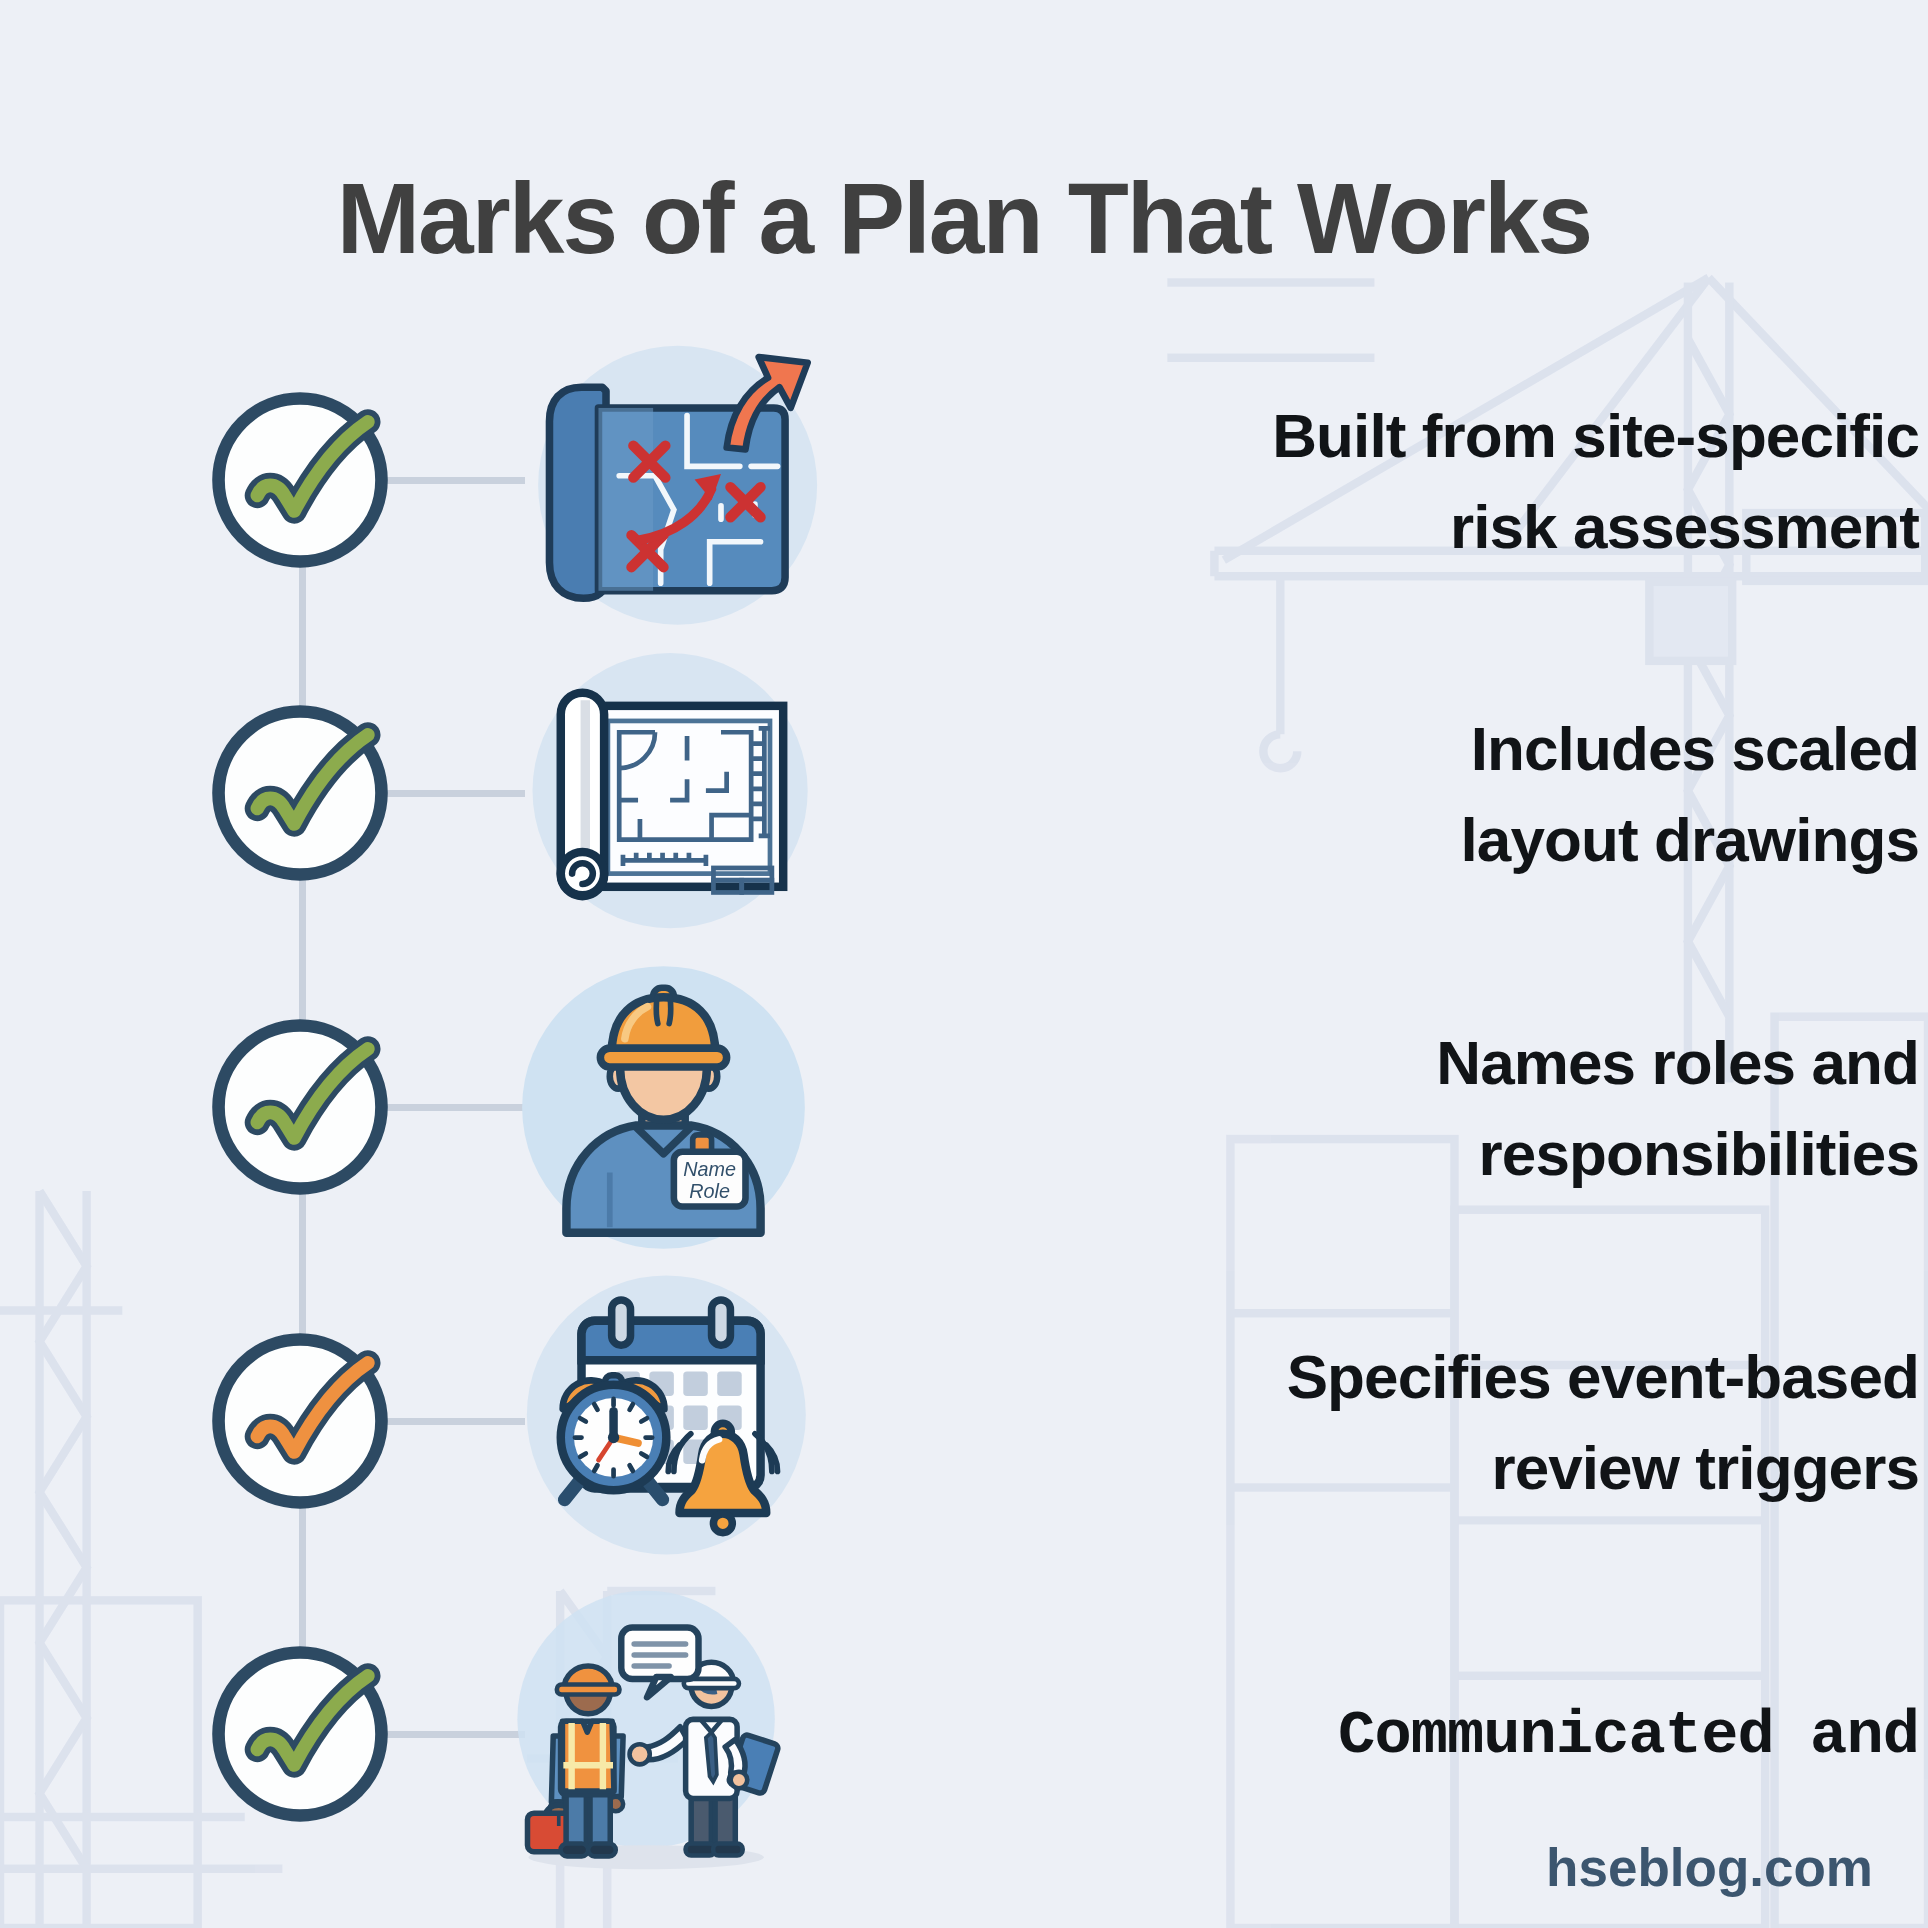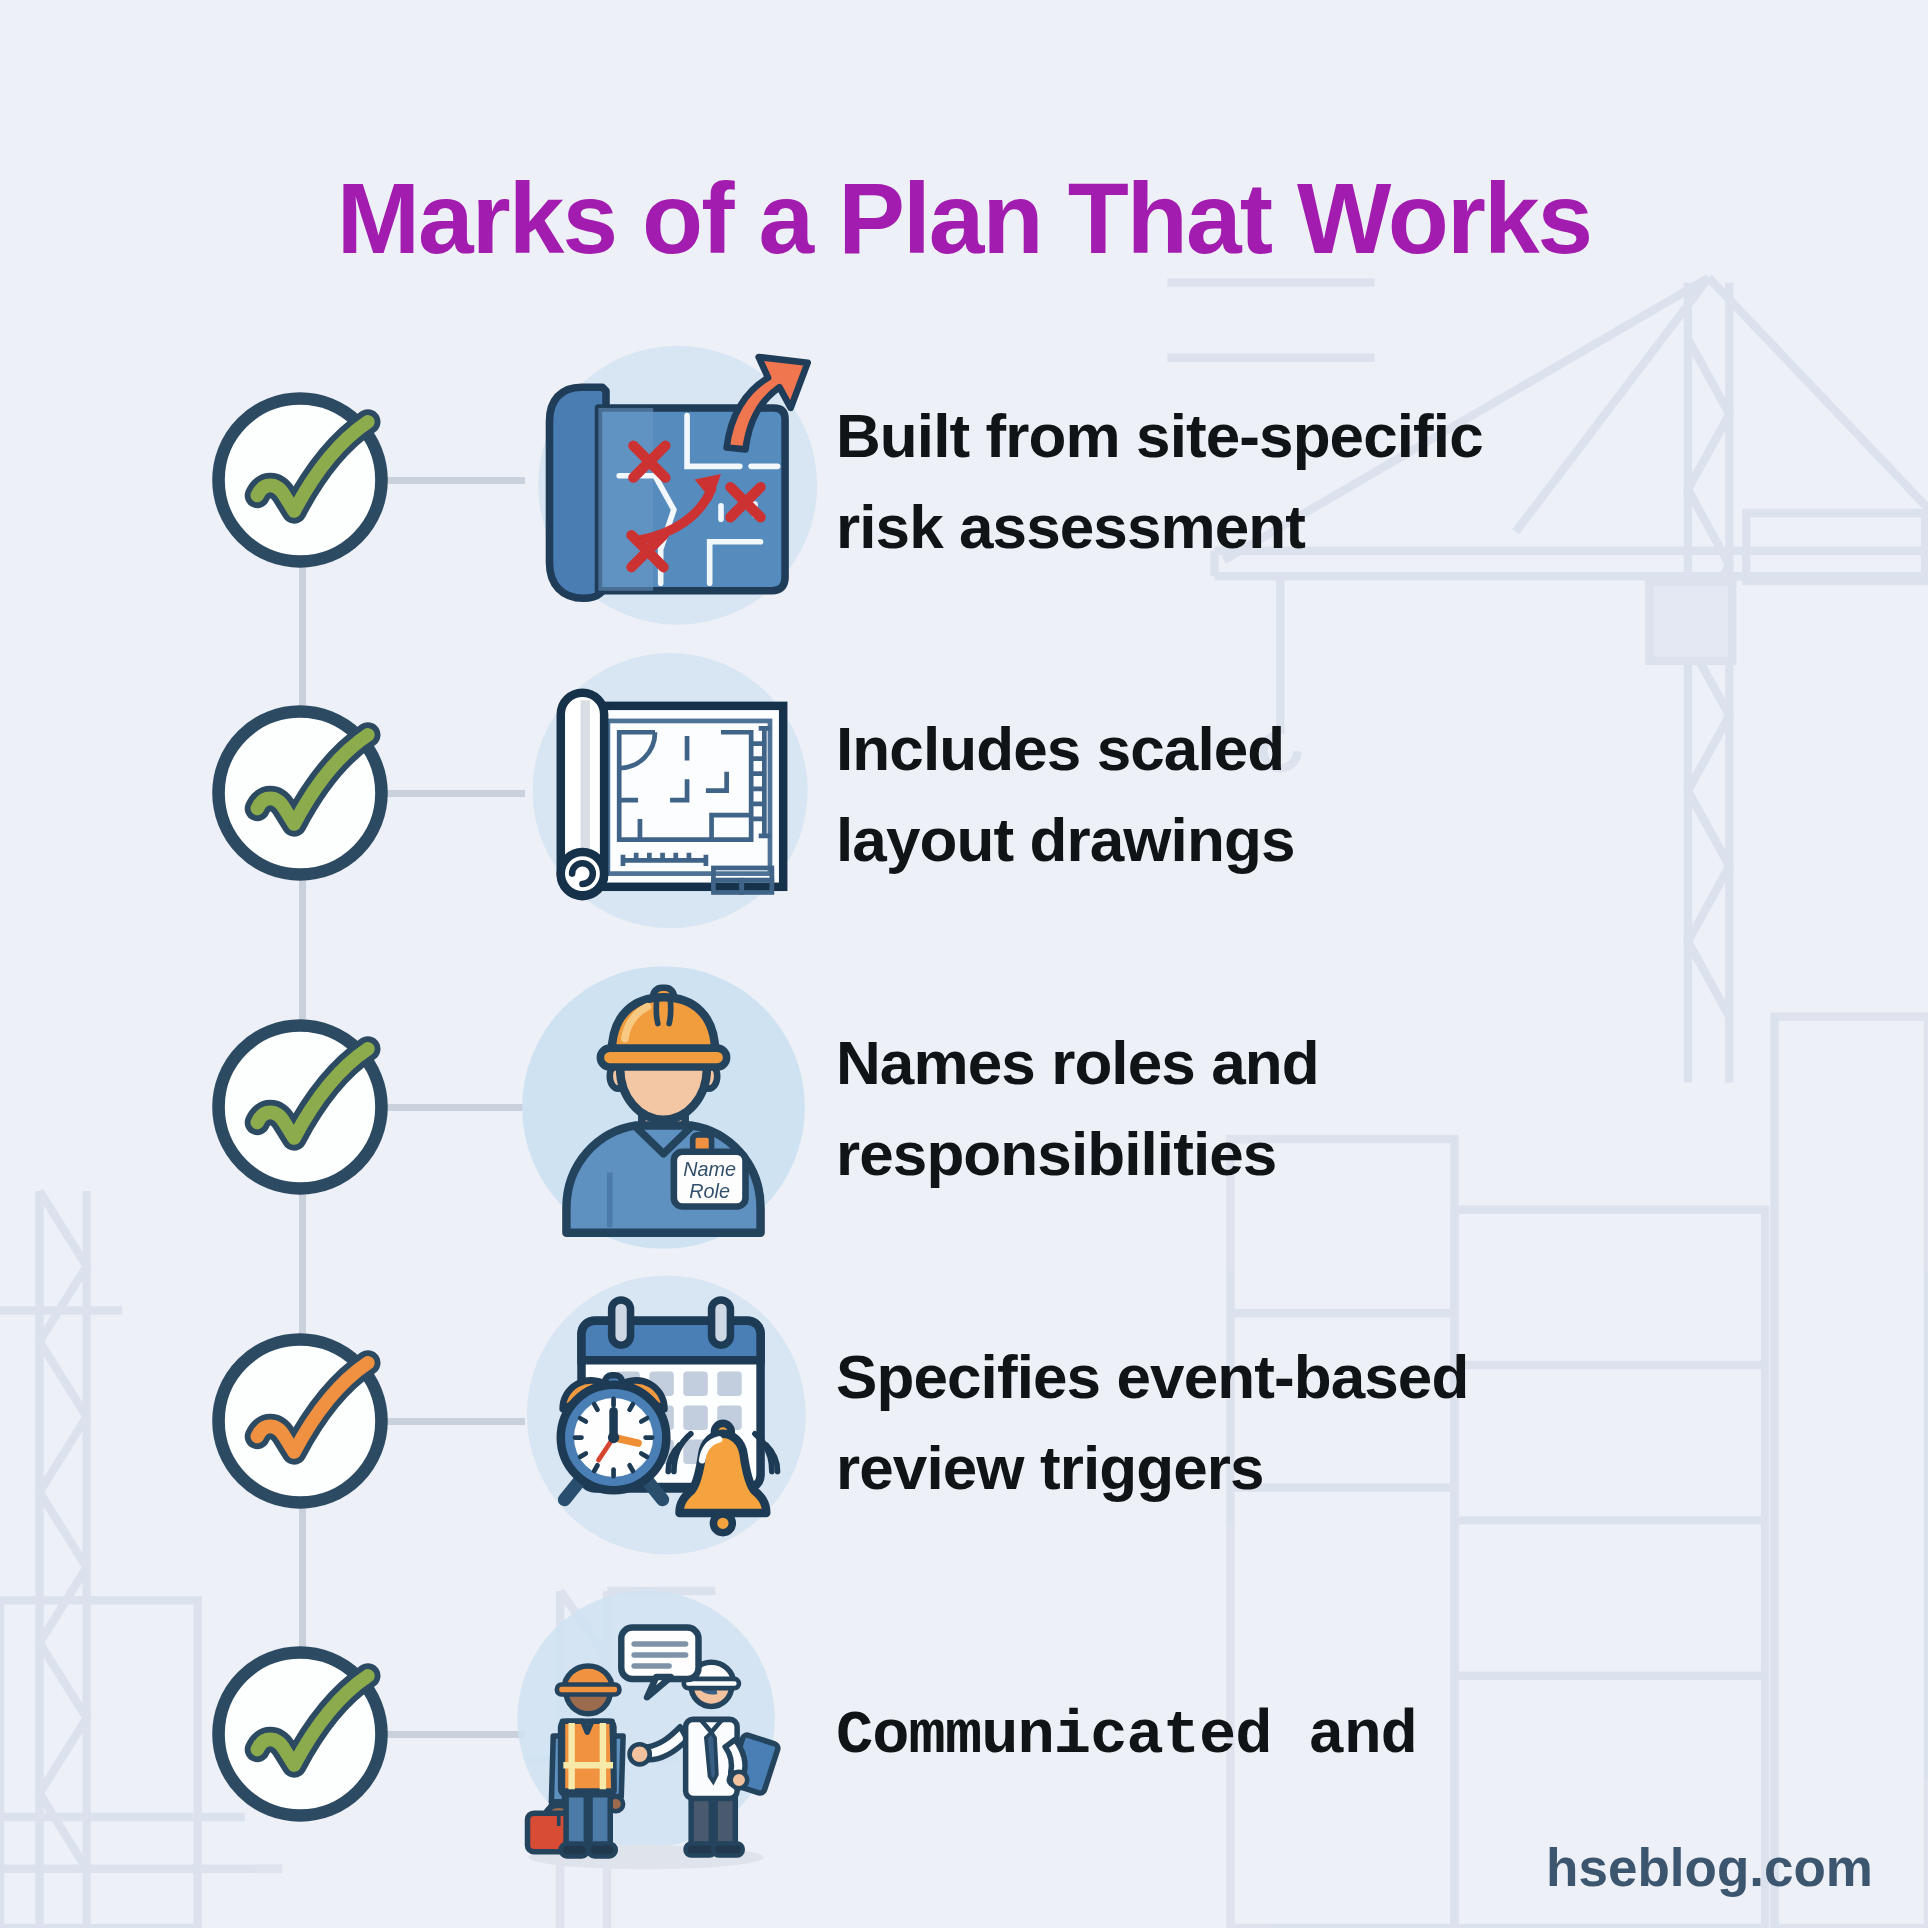--- a/index.html
+++ b/index.html
@@ -8,41 +8,41 @@
     background:#edf0f6;
     font-family:"Liberation Sans", sans-serif;
     position:relative;
     overflow:hidden;
   }
   .bg-art{position:absolute;left:0;top:0;width:1928px;height:1928px;z-index:0;}
   .title{
     position:absolute;left:0;right:0;top:94px;z-index:3;
     text-align:center;
     font-size:100px;font-weight:bold;letter-spacing:-1.9px;
-    color:#a21caf;
+    color:#404040;
   }
   .vline{
     position:absolute;left:299px;top:480px;width:6.6px;height:1254px;
     background:#c9d1dd;z-index:1;
   }
   .row{position:absolute;left:0;width:1928px;height:314px;z-index:2;}
   .hline{position:absolute;left:384px;top:153px;width:141px;height:6.6px;background:#c9d1dd;}
   .check{position:absolute;left:203px;top:59px;width:194px;height:194px;}
   .check svg{width:100%;height:100%;overflow:visible;}
   .icon{position:absolute;left:508px;top:0.9px;width:311px;height:311px;}
   .icon svg{width:100%;height:100%;overflow:visible;}
   .icon-wide{position:absolute;left:476px;top:4.7px;width:331px;height:304px;}
   .icon-wide svg{width:100%;height:100%;overflow:visible;}
   .label{
     position:absolute;left:836px;top:0;width:1083px;height:314px;
     display:flex;flex-direction:column;justify-content:center;
     font-size:62px;line-height:91px;font-weight:bold;letter-spacing:-0.9px;
     color:#111417;
   }
-  .label span{display:block;}
+  .label span{display:block;text-align:right;}
   .footer{
     position:absolute;right:55px;bottom:30px;z-index:3;
     font-size:53px;font-weight:bold;color:#3c566f;
   }
   .row1{top:324px;} .row2{top:637px;} .row3{top:951px;} .row4{top:1265px;} .row5{top:1578px;font-family:Liberation Mono, monospace;}
 </style>
 </head>
 <body>
 
 <svg class="bg-art" viewBox="0 0 2048 2048">

